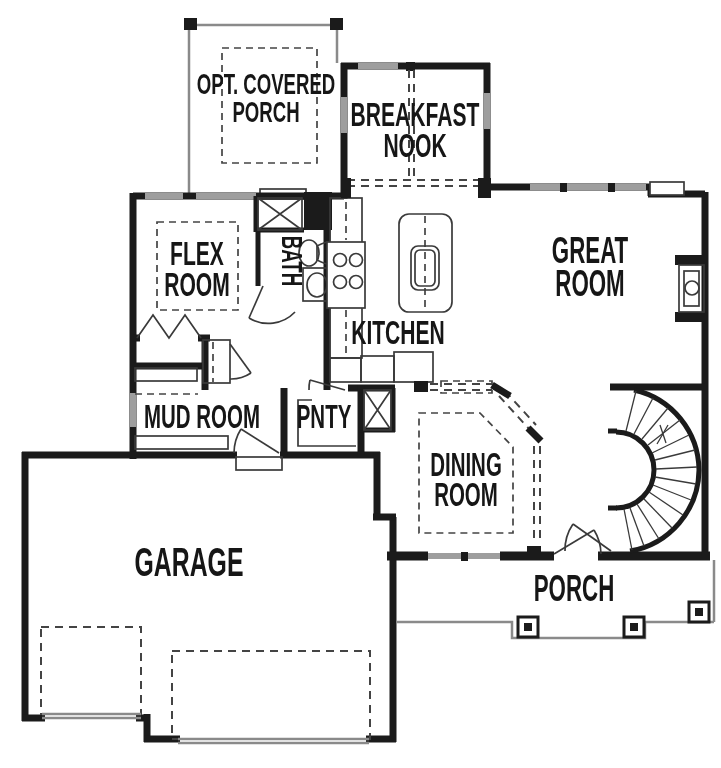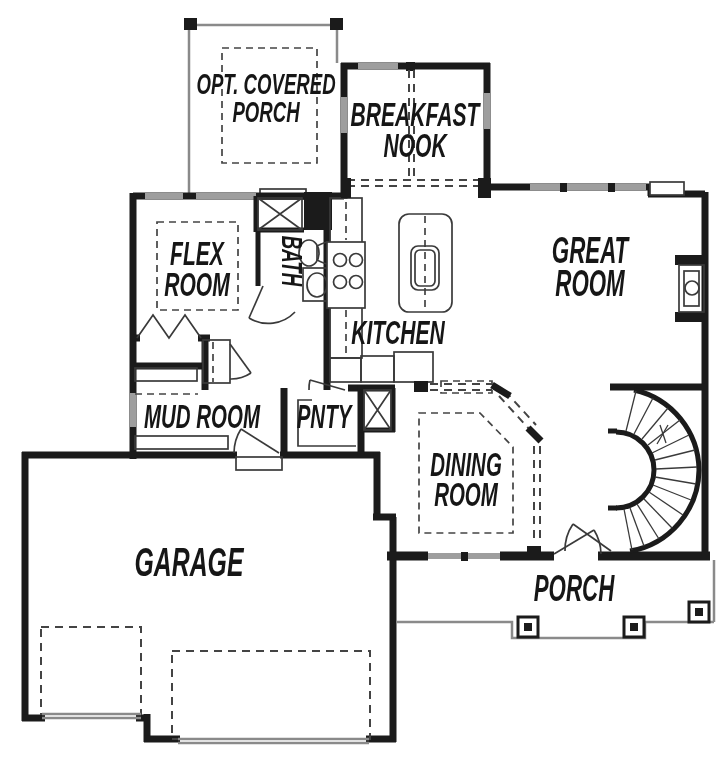--- a/index.html
+++ b/index.html
@@ -1,21 +1,21 @@
 <!DOCTYPE html>
 <html style="--wall: #1b1b1b; --window: #9e9e9e; --line: #3a3a3a; --dash: #444444; --porchline: #8a8a8a; --bg: #ffffff; --text: #161616;"><head>
 <meta charset="utf-8">
 <style>
   :root{
     --wall:#1b1b1b; --window:#9e9e9e; --line:#3a3a3a; --dash:#444444;
     --porchline:#8a8a8a; --bg:#ffffff; --text:#161616;
   }
   html,body{margin:0;padding:0;background:#e9e9e9;}
   #plan{position:relative;width:721px;height:768px;background:var(--bg);overflow:hidden;
-        font-family:"Liberation Sans",sans-serif;font-style:italic;}
+        font-family:"Liberation Sans",sans-serif;}
   svg{position:absolute;left:0;top:0;}
   
   .w{stroke:var(--wall);fill:none;stroke-width:7;}
   .w5{stroke:var(--wall);fill:none;stroke-width:5;}
   .w9{stroke:var(--wall);fill:none;stroke-width:9;}
   .fw{fill:var(--wall);stroke:none;}
   .win{stroke:var(--window);fill:none;stroke-width:6;}
   .gray{stroke:var(--porchline);fill:none;stroke-width:2.5;}
   .tn{stroke:var(--line);fill:none;stroke-width:1.7;}
   .tnf{stroke:var(--line);fill:#fff;stroke-width:1.7;}

